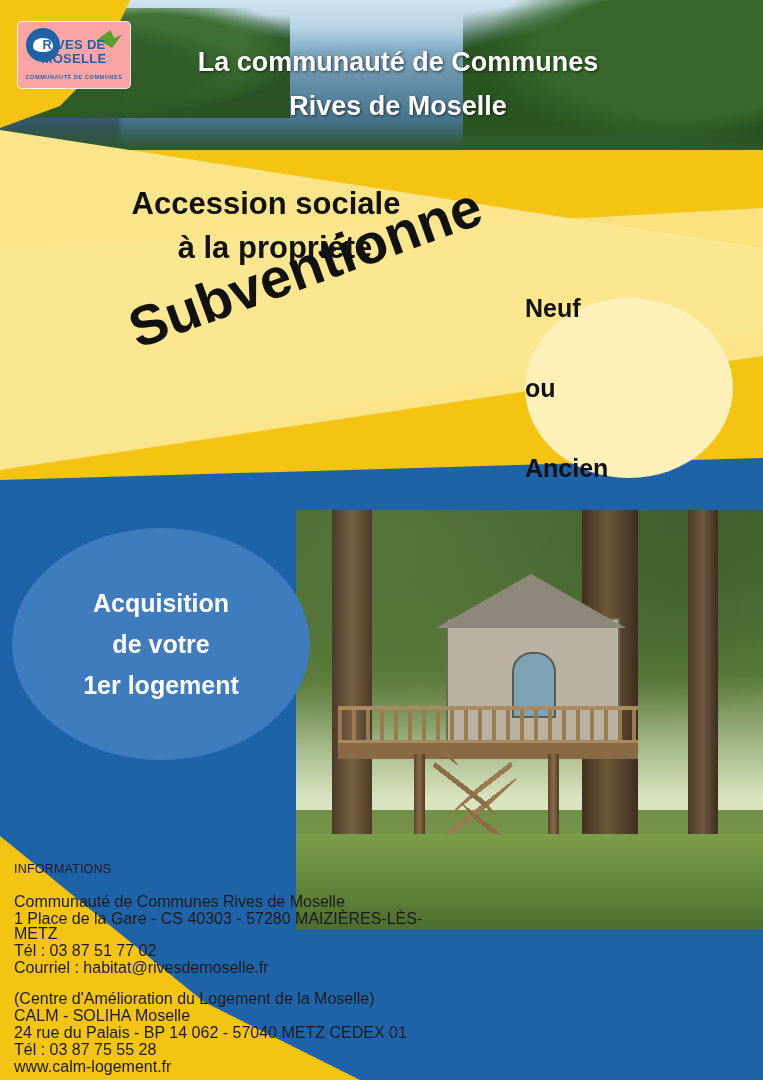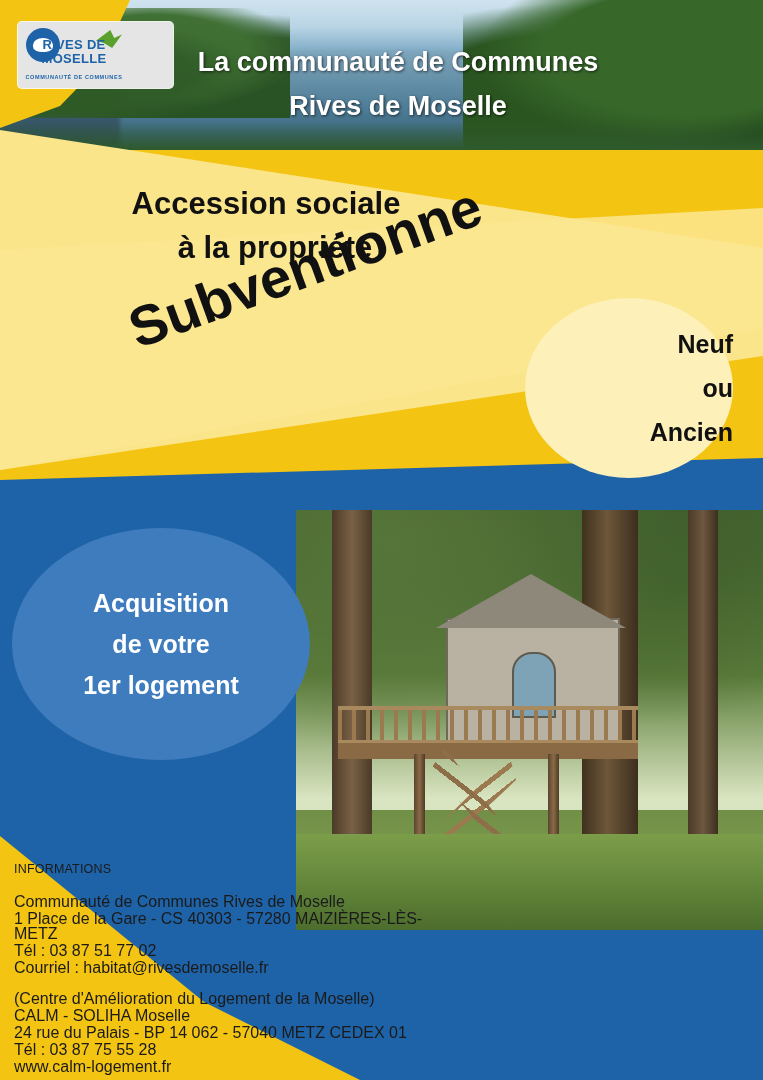--- a/index.html
+++ b/index.html
@@ -121,28 +121,27 @@
     width: 763px; height: 260px;
     background: #f3c412;
     clip-path: polygon(0 80px, 360px 260px, 0 260px);
   }
 
   
   .logo {
     position: absolute;
     left: 18px; top: 22px;
     width: 112px; height: 66px;
-    background: #e5e5e5;
+    background: #fca5a5;
     border-radius: 4px;
     display: flex;
     flex-direction: column;
     align-items: center;
     justify-content: center;
     box-shadow: 0 0 0 1px rgba(255,255,255,.9);
-    padding-left: 43px;
   }
   .logo .mark {
     position: absolute;
     left: 8px; top: 6px;
     width: 34px; height: 34px;
     border-radius: 50%;
     background: #1e63a8;
   }
   .logo .mark::after {
     content: "";
@@ -222,27 +221,28 @@
 
   
   .bubble-yellow {
     position: absolute;
     left: 525px; top: 298px;
     width: 208px; height: 180px;
     background: #fdf0b8;
     border-radius: 50%;
     display: flex;
     flex-direction: column;
-    align-items: flex-end;
+    align-items: flex-start;
     justify-content: center;
     color: #111;
     font-weight: 700;
     font-size: 25px;
     line-height: 44px;
     text-align: center;
+    gap: 36px;
   }
 
   
   .bubble-blue {
     position: absolute;
     left: 12px; top: 528px;
     width: 298px; height: 232px;
     background: #3f7cbd;
     border-radius: 50%;
     display: flex;

